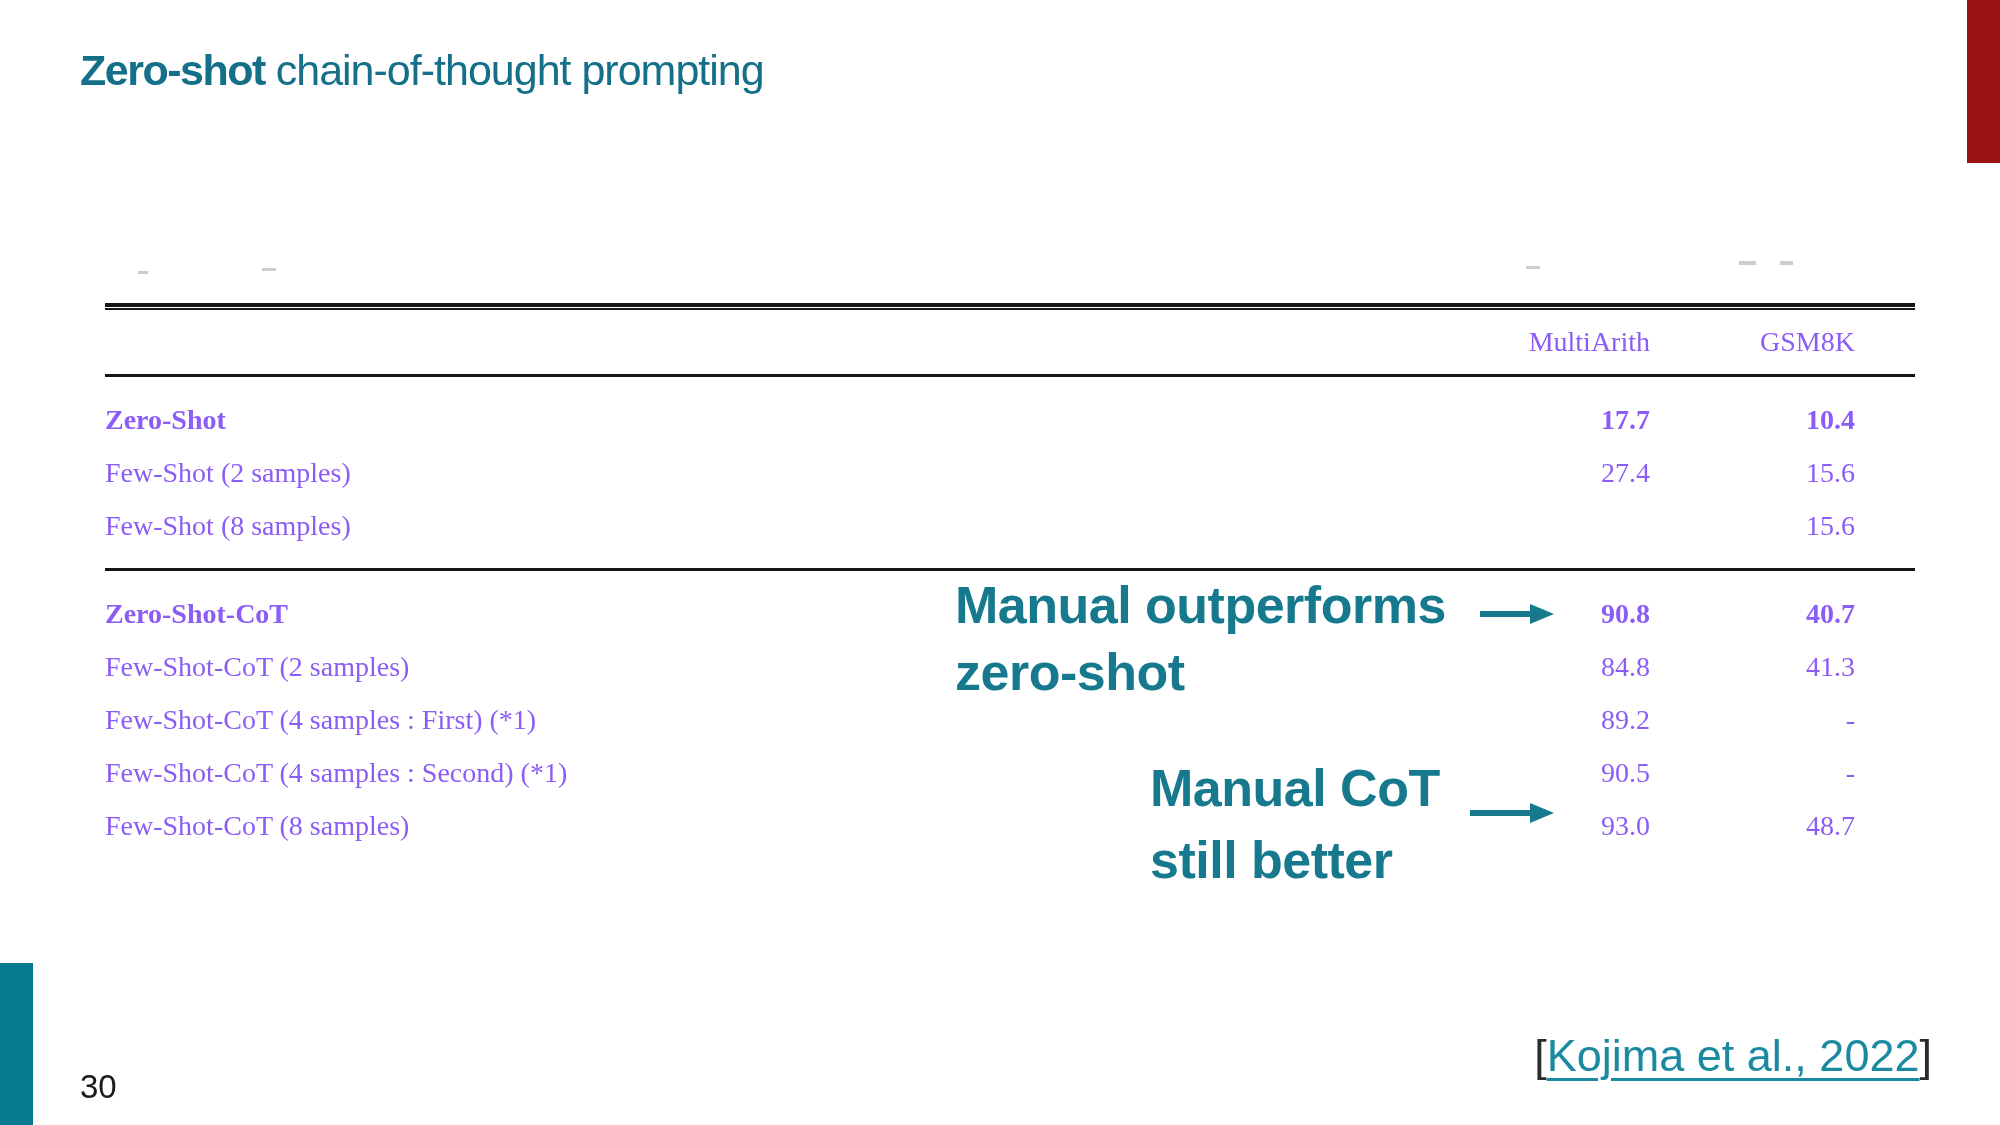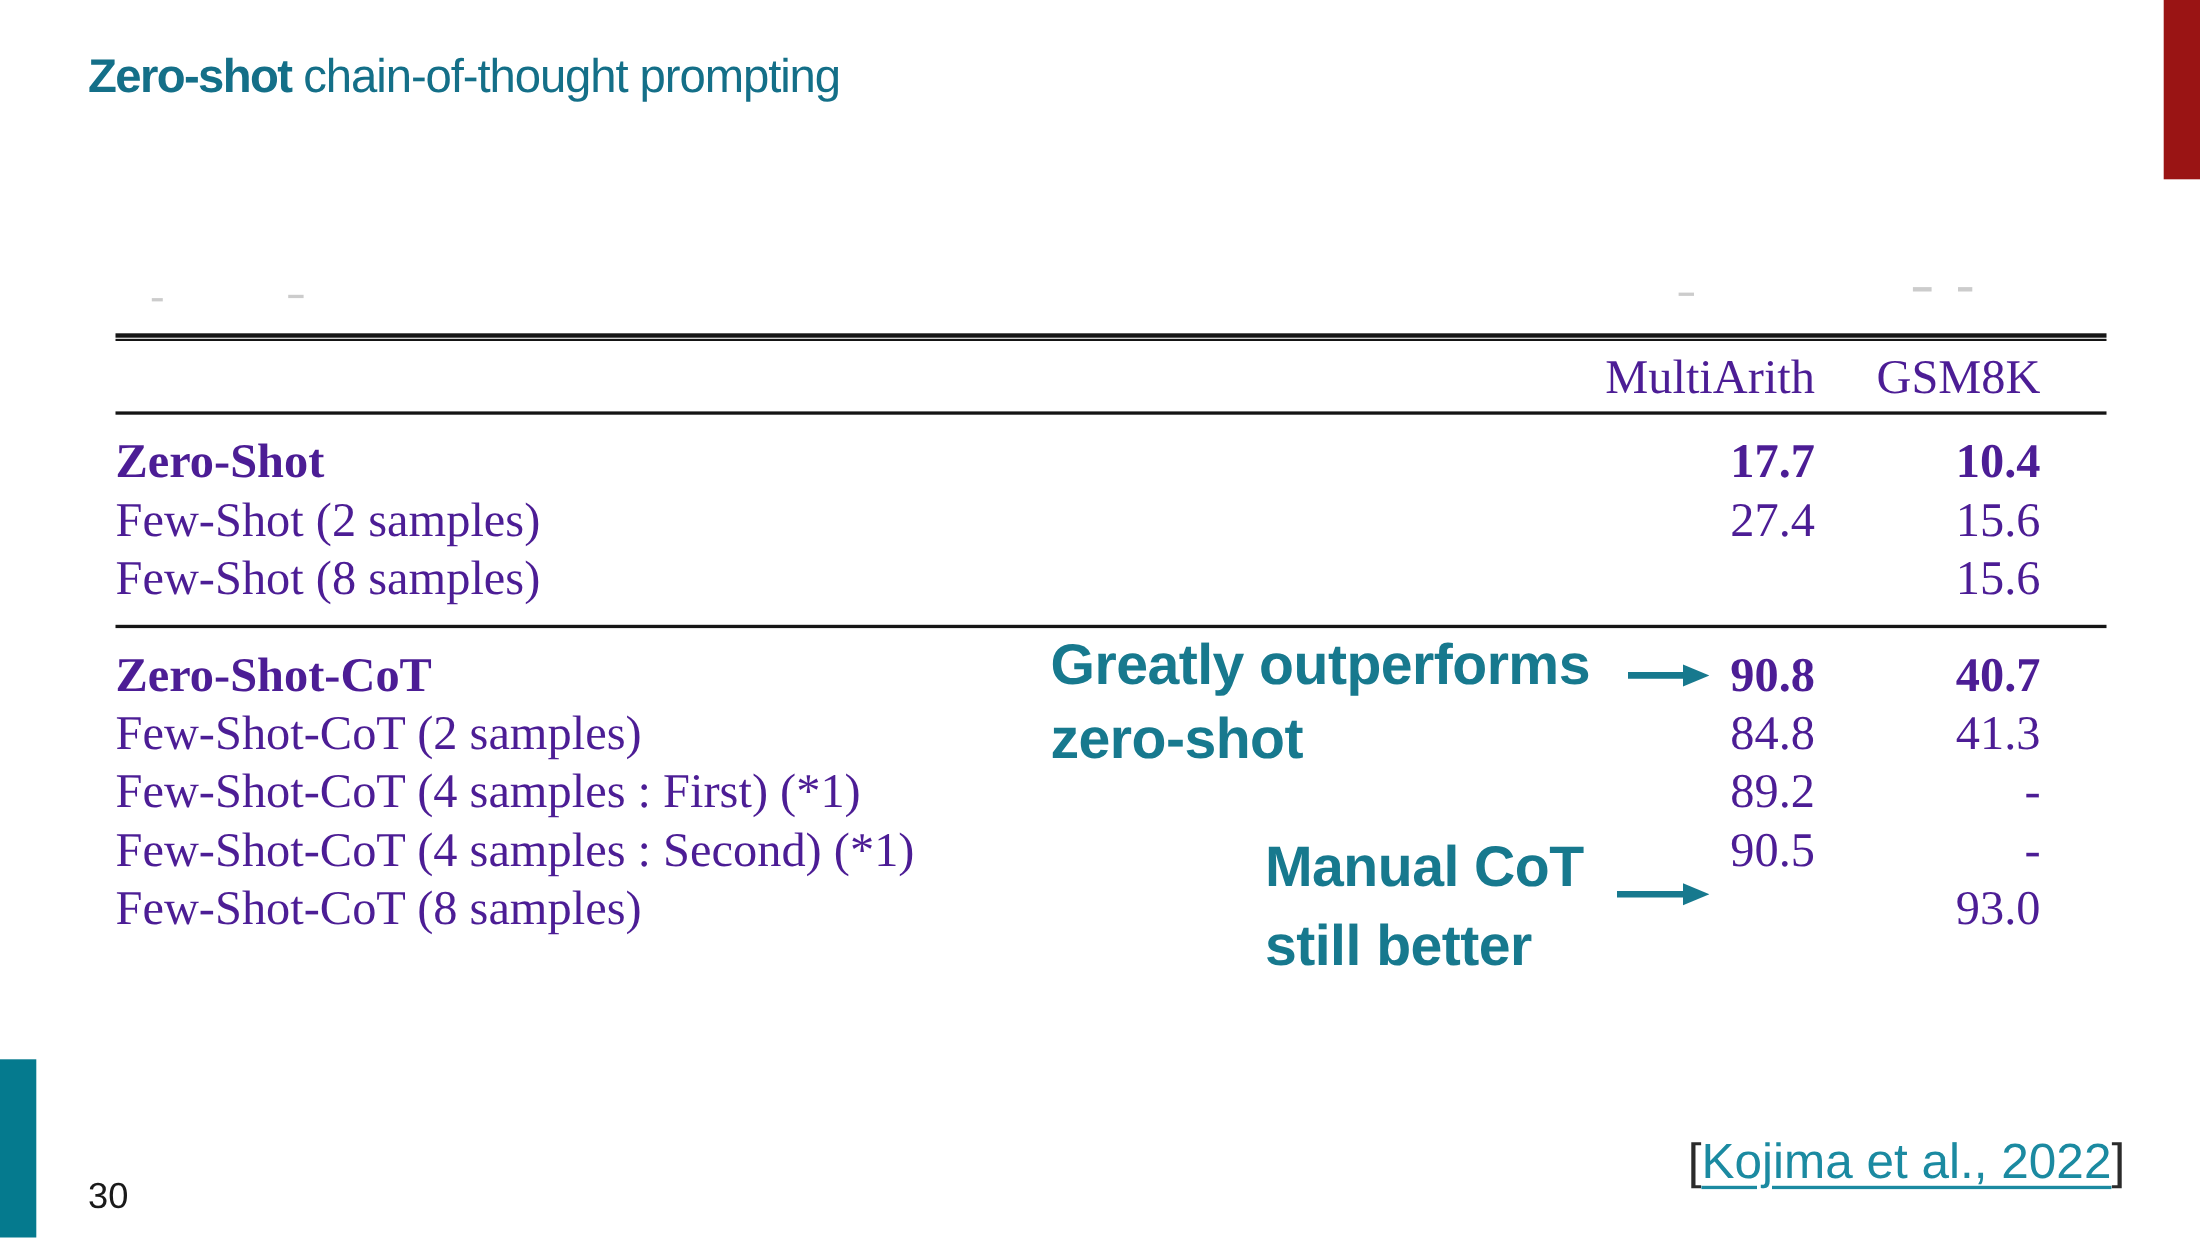--- a/index.html
+++ b/index.html
@@ -22,21 +22,21 @@
     color:var(--title_teal); white-space:nowrap;
   }
   .title strong { font-weight:bold; letter-spacing:-1.5px; }
 
   
   .artifact { position:absolute; background:#cccccc; }
 
   
   .paper-table {
     position:absolute; left:105px; top:303px; width:1810px;
-    font-family:"Liberation Serif", serif; font-size:44px; color:#4c1d95;
+    font-family:"Liberation Serif", serif; font-size:28px; color:#8b5cf6;
   }
   .rule-top-a { height:4px; background:#151515; }
   .rule-top-b { height:2px; background:#151515; margin-top:1px; }
   .rule       { height:3px; background:#151515; }
   .t-row { display:flex; align-items:center; padding-right:60px; }
   .t-row .lbl { flex:1; white-space:nowrap; }
   .t-row .ma  { width:200px; text-align:right; }
   .t-row .gs  { width:205px; text-align:right; }
   .t-row.header { height:64px; }
   .group { padding:16px 0; }
@@ -135,26 +135,27 @@
         <span class="gs">-</span>
       </div>
       <div class="t-row">
         <span class="lbl">Few-Shot-CoT (4 samples : Second) (*1)</span>
         <span class="ma">90.5</span>
         <span class="gs">-</span>
       </div>
       <div class="t-row">
         <span class="lbl">Few-Shot-CoT (8 samples)</span>
         <span class="ma">93.0</span>
+        <span class="gs">48.7</span>
       </div>
     </div>
   </div>
 
   <div class="callout" id="callout-greatly">
-    <div>Greatly outperforms</div>
+    <div>Manual outperforms</div>
     <div>zero-shot</div>
   </div>
   <svg class="arrow" id="arrow-1" width="74" height="28" viewBox="0 0 74 28">
     <line x1="0" y1="14" x2="52" y2="14" stroke-width="6"></line>
     <polygon points="50,4 74,14 50,24"></polygon>
   </svg>
 
   <div class="callout" id="callout-manual">
     <div>Manual CoT</div>
     <div>still better</div>

